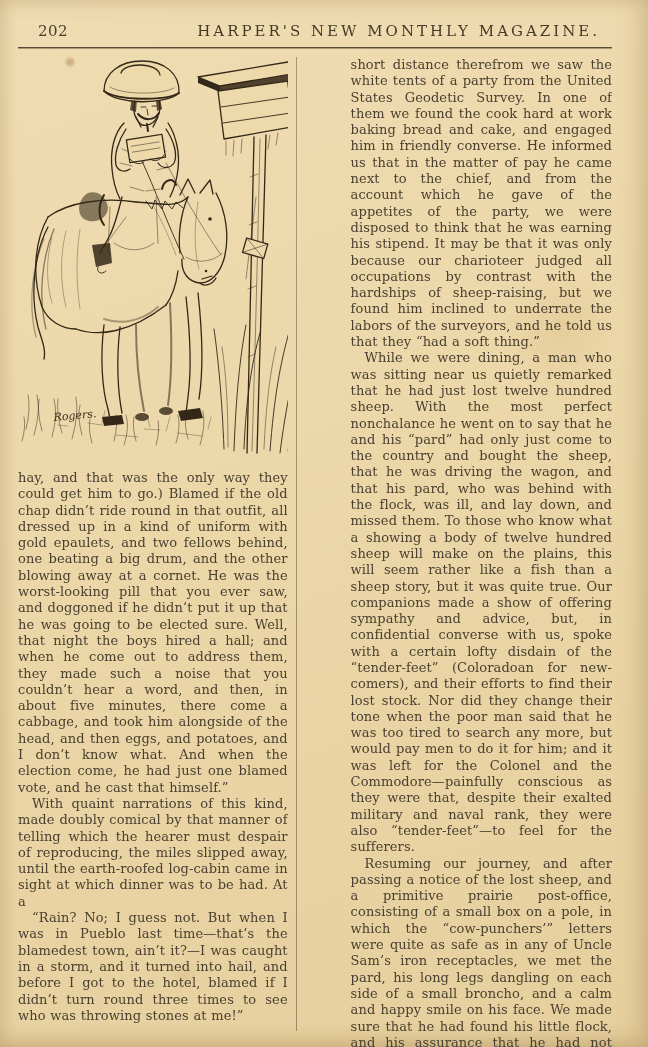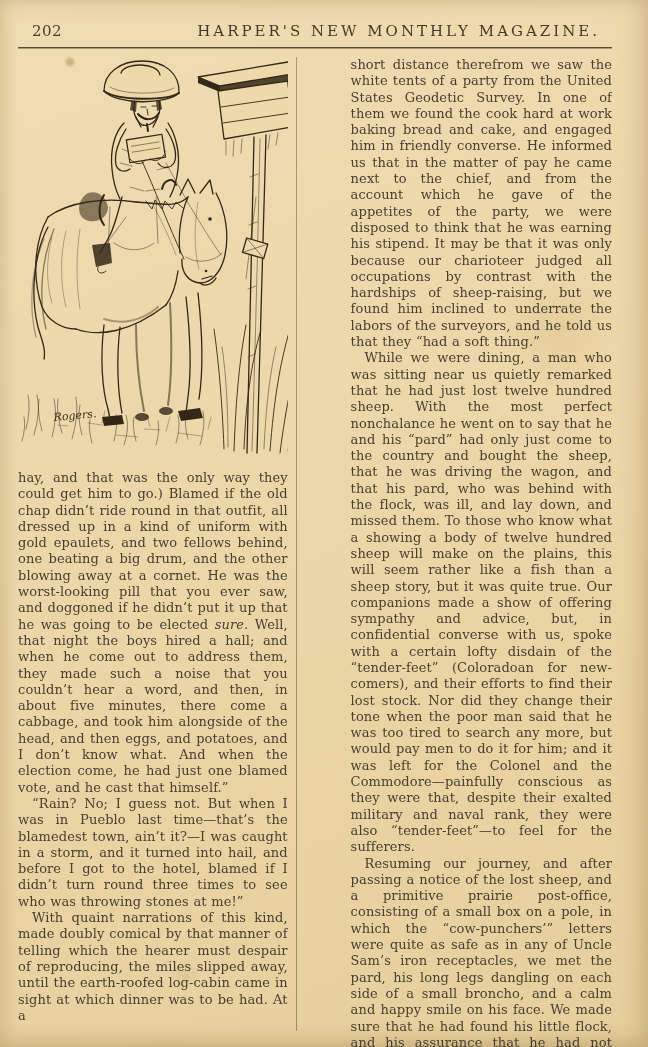--- a/index.html
+++ b/index.html
@@ -12,31 +12,31 @@
       radial-gradient(circle at 185px 975px, rgba(150,110,50,.12) 0px, rgba(150,110,50,0) 14px),
       radial-gradient(circle at 560px 330px, rgba(200,160,90,.18) 0px, rgba(200,160,90,0) 60px),
       linear-gradient(160deg,#f0dcb2 0%, #ecd7a9 45%, #e6cf9d 100%);
     box-shadow: inset -10px 0 22px rgba(120,88,36,.16), inset 0 -8px 18px rgba(120,88,36,.12), inset 6px 0 14px rgba(120,88,36,.08);
     font-family:"DejaVu Serif","Liberation Serif",serif;
     color:#483d2e;
     padding:6px 36px 0 18px;
     overflow:hidden;
   }
   .header{position:relative;height:24px;}
-  .page-num{position:absolute;left:14px;top:4px;font-size:15px;letter-spacing:.5px;color:#4a3e2c;}
+  .page-num{position:absolute;left:20px;top:4px;font-size:15px;letter-spacing:.5px;color:#4a3e2c;}
   .title{margin:12px;padding-top:4px;text-align:right;font-size:15px;font-weight:normal;letter-spacing:3px;color:#453a28;}
   .rule{height:0;border-top:1.6px solid rgba(64,52,34,.85);border-bottom:1px solid rgba(64,52,34,.4);margin-top:5px;}
   .content{display:flex;align-items:stretch;margin-top:8px;height:990px;}
   .col{overflow:hidden;}
   .col.left{width:293px;}
   .col.right{width:284px;margin-left:42px;}
   .divider{width:1px;background:linear-gradient(#6d6046,#5e5138);opacity:.55;margin-left:8px;margin-right:12px;height:974px;}
   .col p{margin:0;font-size:13px;line-height:16.3px;text-align:justify;letter-spacing:.1px;word-spacing:.4px;color:#4a4031;}
   .col p.indent{text-indent:14px;}
-  .col p .it{font-style:italic;margin-top:11px;}
+  .col p .it{margin-top:11px;}
   figure{margin:0 0 15px 0;}
   figcaption{
     text-align:center;font-size:10px;letter-spacing:1.8px;word-spacing:5px;
     color:#4c4130;margin-top:9px;
   }
   svg.illus{display:block;margin:0 auto;}
   svg.illus path, svg.illus ellipse, svg.illus rect, svg.illus circle{
     fill:none;stroke:#332818;stroke-width:1.3;stroke-linecap:round;stroke-linejoin:round;
   }
   svg.illus .fill{fill:#332818;stroke:none;}
@@ -170,22 +170,22 @@
           <path class="thin" d="M206,392 C204,340 200,300 196,272 M216,394 C218,338 222,300 228,268 M226,392 C228,342 234,304 242,276 M252,394 C256,342 262,306 272,272 M262,396 C268,348 276,312 286,282 M278,392 C282,352 286,320 289,296"></path>
           <path class="thin soft" d="M210,390 C210,350 208,316 204,290 M246,392 C248,348 252,316 258,290 M270,394 C274,356 280,326 287,304"></path>
 
           <path class="thin softer" d="M84,366 l3,-12 M132,370 l-3,-12 M148,374 l4,-14 M190,372 l3,-12 M70,366 l14,2 M126,372 l16,1 M40,368 l10,1 M160,376 l24,3 M98,378 l22,2"></path>
 
           <text x="36" y="364" transform="rotate(-5 36 364)">Rogers.</text>
         </svg>
       </figure>
 
     <p class=""><span>hay, and that was the only way they could get him to go.)  Blamed if the old chap didn’t ride round in that outfit, all dressed up in a kind of uniform with gold epaulets, and two fellows behind, one beating a big drum, and the other blowing away at a cornet.  He was the worst-looking pill that you ever saw, and doggoned if he didn’t put it up that he was going to be elected </span><span class="it">sure</span><span>.  Well, that night the boys hired a hall; and when he come out to address them, they made such a noise that you couldn’t hear a word, and then, in about five minutes, there come a cabbage, and took him alongside of the head, and then eggs, and potatoes, and I don’t know what.  And when the election come, he had just one blamed vote, and he cast that himself.”</span></p>
+        <p class="indent"><span>With quaint narrations of this kind, made doubly comical by that manner of telling which the hearer must despair of reproducing, the miles slipped away, until the earth-roofed log-cabin came in sight at which dinner was to be had.  At a</span></p>
         <p class="indent"><span>“Rain?  No; I guess not.  But when I was in Pueblo last time—that’s the blamedest town, ain’t it?—I was caught in a storm, and it turned into hail, and before I got to the hotel, blamed if I didn’t turn round three times to see who was throwing stones at me!”</span></p>
-        <p class="indent"><span>With quaint narrations of this kind, made doubly comical by that manner of telling which the hearer must despair of reproducing, the miles slipped away, until the earth-roofed log-cabin came in sight at which dinner was to be had.  At a</span></p>
       </div>
 
     <div class="divider"></div>
 
     <div class="col right">
 
     <p class=""><span>short distance therefrom we saw the white tents of a party from the United States Geodetic Survey.  In one of them we found the cook hard at work baking bread and cake, and engaged him in friendly converse.  He informed us that in the matter of pay he came next to the chief, and from the account which he gave of the appetites of the party, we were disposed to think that he was earning his stipend.  It may be that it was only because our charioteer judged all occupations by contrast with the hardships of sheep-raising, but we found him inclined to underrate the labors of the surveyors, and he told us that they “had a soft thing.”</span></p>
         <p class="indent"><span>While we were dining, a man who was sitting near us quietly remarked that he had just lost twelve hundred sheep.  With the most perfect nonchalance he went on to say that he and his “pard” had only just come to the country and bought the sheep, that he was driving the wagon, and that his pard, who was behind with the flock, was ill, and lay down, and missed them.  To those who know what a showing a body of twelve hundred sheep will make on the plains, this will seem rather like a fish than a sheep story, but it was quite true.  Our companions made a show of offering sympathy and advice, but, in confidential converse with us, spoke with a certain lofty disdain of the “tender-feet” (Coloradoan for new-comers), and their efforts to find their lost stock.  Nor did they change their tone when the poor man said that he was too tired to search any more, but would pay men to do it for him; and it was left for the Colonel and the Commodore—painfully conscious as they were that, despite their exalted military and naval rank, they were also “tender-feet”—to feel for the sufferers.</span></p>
         <p class="indent"><span>Resuming our journey, and after passing a notice of the lost sheep, and a primitive prairie post-office, consisting of a small box on a pole, in which the “cow-punchers’” letters were quite as safe as in any of Uncle Sam’s iron receptacles, we met the pard, his long legs dangling on each side of a small broncho, and a calm and happy smile on his face.  We made sure that he had found his little flock, and his assurance that he had not seen anything of them elicited the remark from our companions that he “took it mighty easy.”  It may give some idea of the character and sparse population of this country to mention that these sheep, lost on Thurs-</span></p>
       </div>

